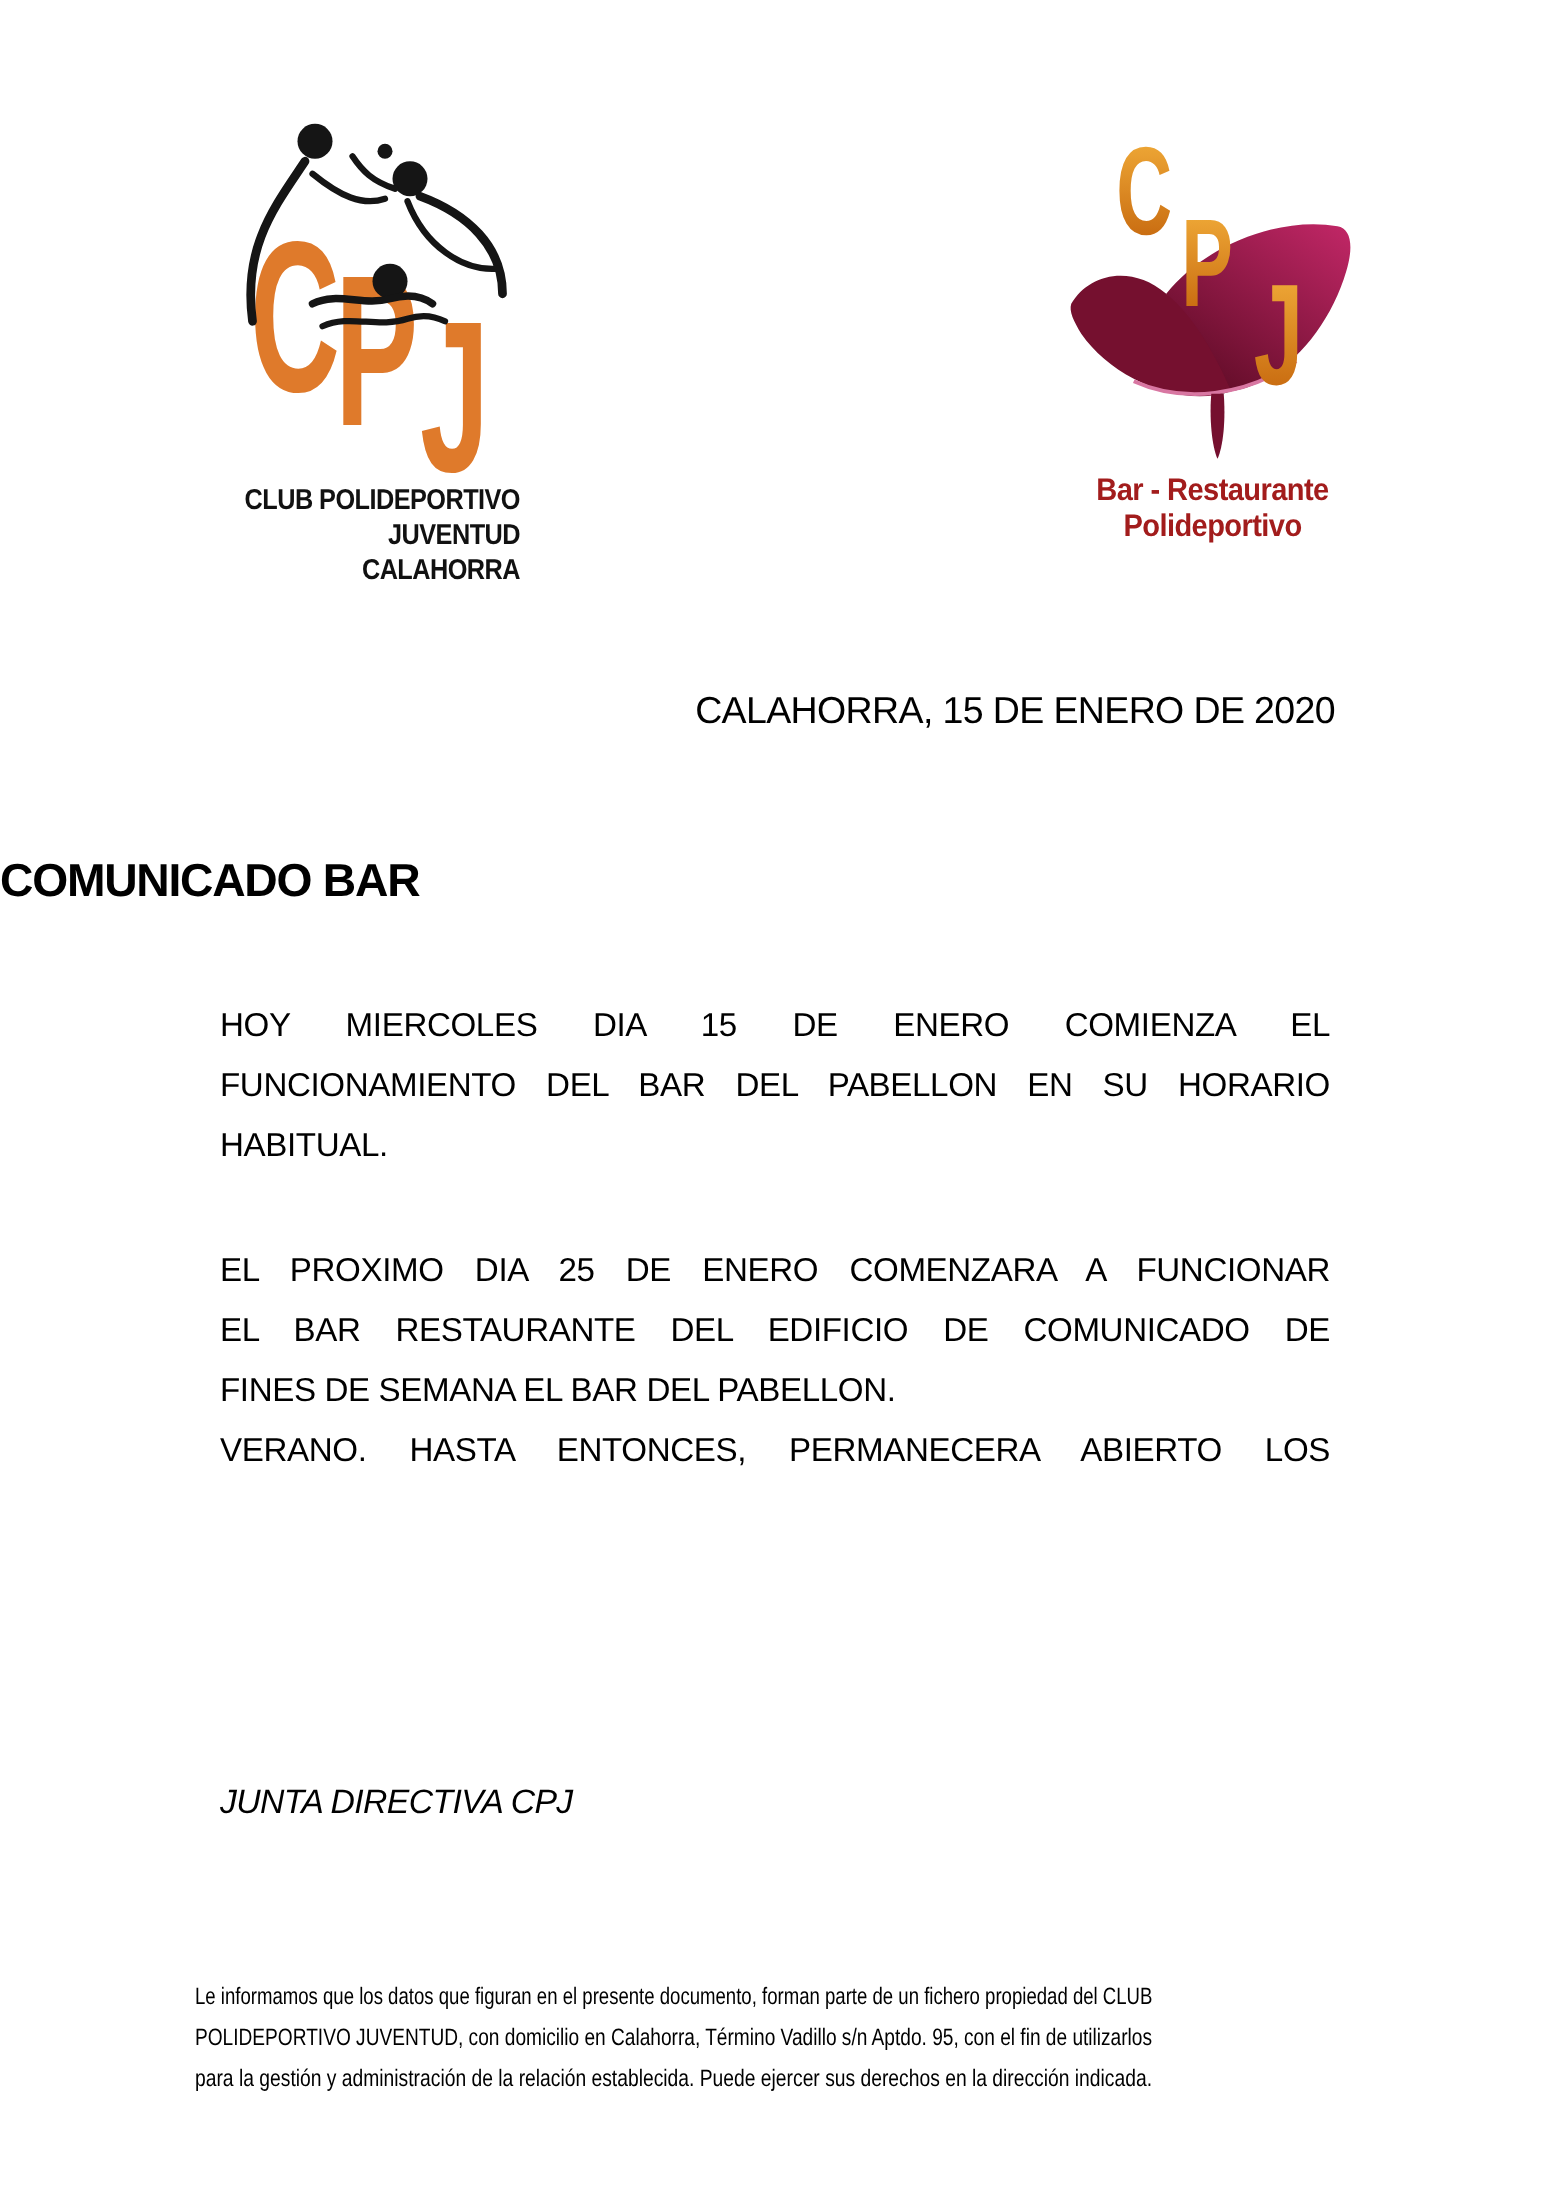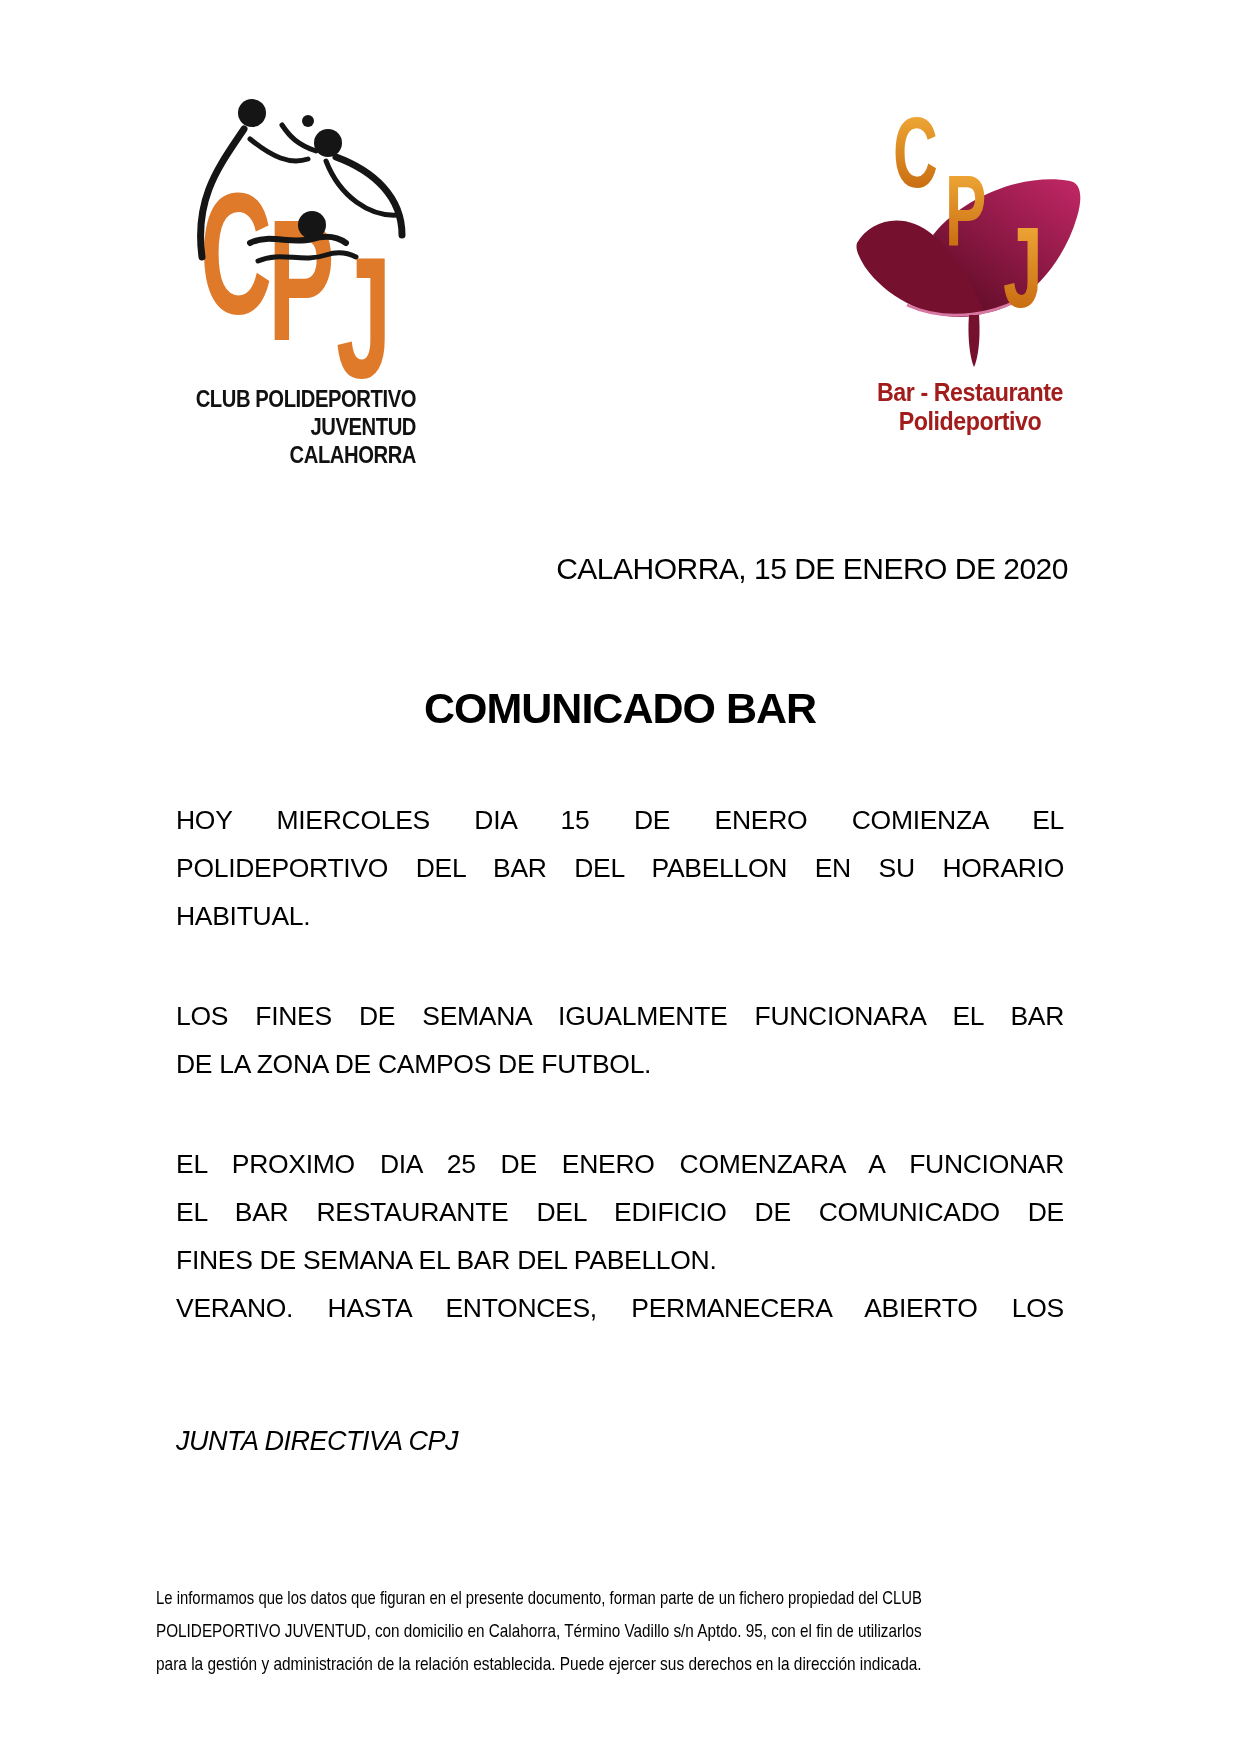--- a/index.html
+++ b/index.html
@@ -15,22 +15,22 @@
 
   
   .logo-right{position:absolute;left:845px;top:95px;width:250px;height:345px;}
   .logo-right svg{position:absolute;left:0;top:0;}
   .logo-right .caption{position:absolute;left:0;top:283px;width:250px;text-align:center;
         font-weight:bold;font-size:25px;line-height:29px;letter-spacing:-0.5px;
         transform:scaleX(0.93);transform-origin:50% 0;}
 
   
   .date-line{position:absolute;top:552px;right:172px;font-size:30px;letter-spacing:-0.5px;white-space:nowrap;margin-left:25px;}
-  .doc-title{position:absolute;top:684px;left:0;width:100%;text-align:center;
-        font-size:43px;font-weight:bold;letter-spacing:-1px;}
+  .doc-title{position:absolute;top:684px;left:0;width:100%;
+        font-size:37px;font-weight:bold;letter-spacing:-1px;}
   .body-text{position:absolute;left:176px;top:796px;width:888px;font-size:26.5px;line-height:48px;letter-spacing:-0.3px;}
   .para{margin:0 0 52px 0;}
   .jline{text-align:justify;text-align-last:justify;}
   .jline.last{text-align-last:left;}
   .signature{position:absolute;left:176px;top:1426px;font-size:27px;font-style:italic;letter-spacing:-0.5px;}
 
   
   .footer{position:absolute;left:156px;top:1581px;width:927px;font-size:19px;line-height:33px;}
   .fit-line{white-space:nowrap;transform-origin:0 50%;}
 </style>
@@ -104,26 +104,22 @@
     </div>
   </div>
 
   <div class="date-line">CALAHORRA, 15 DE ENERO DE 2020</div>
 
   <div class="doc-title">COMUNICADO BAR</div>
 
   <div class="body-text">
     <div class="para">
       <div class="jline">HOY MIERCOLES DIA 15 DE ENERO COMIENZA EL</div>
-      <div class="jline">POLIDEPORTIVO DEL BAR DEL PABELLON EN SU HORARIO</div>
+      <div class="jline">FUNCIONAMIENTO DEL BAR DEL PABELLON EN SU HORARIO</div>
       <div class="jline last">HABITUAL.</div>
-    </div>
-    <div class="para">
-      <div class="jline">LOS FINES DE SEMANA IGUALMENTE FUNCIONARA EL BAR</div>
-      <div class="jline last">DE LA ZONA DE CAMPOS DE FUTBOL.</div>
     </div>
     <div class="para">
       <div class="jline">EL PROXIMO DIA 25 DE ENERO COMENZARA A FUNCIONAR</div>
       <div class="jline">EL BAR RESTAURANTE DEL EDIFICIO DE COMUNICADO DE</div>
       <div class="jline last">FINES DE SEMANA EL BAR DEL PABELLON.</div>
       <div class="jline">VERANO. HASTA ENTONCES, PERMANECERA ABIERTO LOS</div>
     </div>
   </div>
 
   <div class="signature">JUNTA DIRECTIVA CPJ</div>

